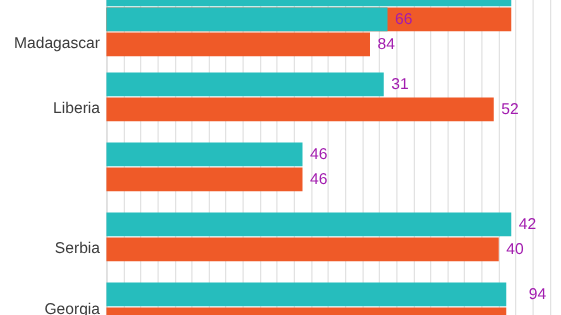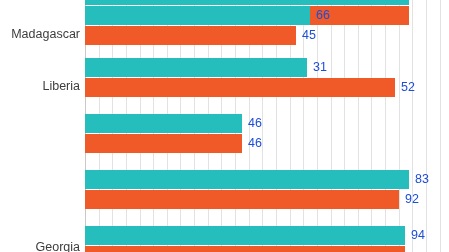--- a/index.html
+++ b/index.html
@@ -43,21 +43,21 @@
     left: 0;
     height: 19px;
   }
   .bar.teal  { background: #26bdbd; }
   .bar.orange{ background: #ef5a28; }
 
   
   .value-label {
     position: absolute;
     font-size: 12.5px;
-    color: #1d4ed8;
+    color: #a21caf;
     line-height: 19px;
     height: 16px;
     white-space: nowrap;
   }
   
   .cat-label {
     position: absolute;
     right: 369px;          
     width: 80px;
     text-align: right;
@@ -117,30 +117,31 @@
         <div class="bar orange" style="top: 78px; width: 310px;"></div>
         <div class="bar teal" style="top: 114px; width: 157px;"></div>
         <div class="bar orange" style="top: 134px; width: 157px;"></div>
         <div class="bar teal" style="top: 170px; width: 324px;"></div>
         <div class="bar orange" style="top: 190px; width: 314px;"></div>
         <div class="bar teal" style="top: 226px; width: 320px;"></div>
         <div class="bar orange" style="top: 246px; width: 320px;"></div>
       </div>
     <div id="value-labels">
         <div class="value-label" style="top: 6px; left: 231px;">66</div>
-        <div class="value-label" style="top: 26px; left: 217px;">45</div>
+        <div class="value-label" style="top: 26px; left: 217px;">84</div>
         <div class="value-label" style="top: 58px; left: 228px;">31</div>
         <div class="value-label" style="top: 78px; left: 316px;">52</div>
         <div class="value-label" style="top: 114px; left: 163px;">46</div>
         <div class="value-label" style="top: 134px; left: 163px;">46</div>
-        <div class="value-label" style="top: 170px; left: 330px;">83</div>
-        <div class="value-label" style="top: 190px; left: 320px;">92</div>
-        <div class="value-label" style="top: 226px; left: 326px;">94</div>
+        <div class="value-label" style="top: 170px; left: 330px;">42</div>
+        <div class="value-label" style="top: 190px; left: 320px;">40</div>
+        <div class="value-label" style="top: 226px; left: 338px;">94</div>
       </div>
   </div>
 
   <div id="cat-labels">
       <div class="cat-label" style="top: 27px;">Madagascar</div>
       <div class="cat-label" style="top: 79px;">Liberia</div>
+      <div class="cat-label" style="top: 191px;">Serbia</div>
       <div class="cat-label" style="top: 240px;">Georgia</div>
     </div>
 
 </div>
 
 </body></html>

